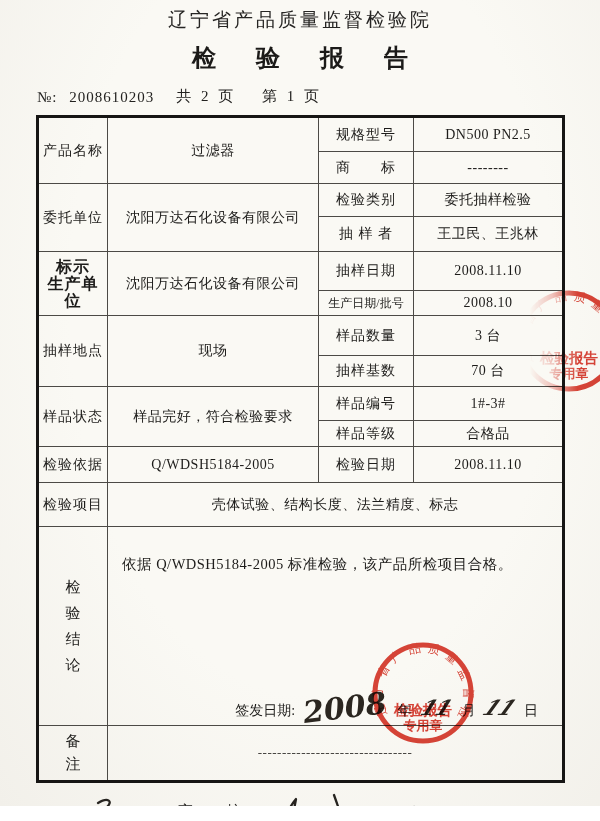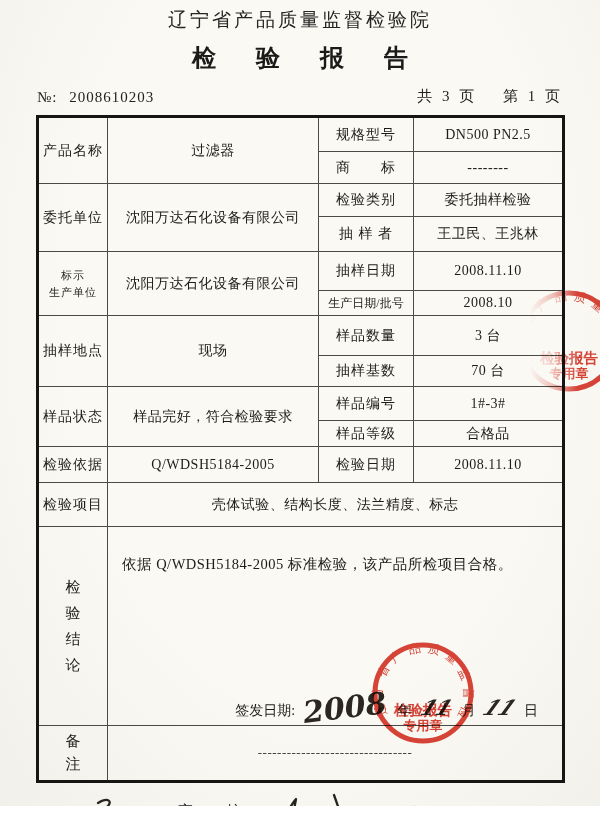--- a/index.html
+++ b/index.html
@@ -7,35 +7,35 @@
   body { font-family:"Liberation Serif","DejaVu Serif",serif; }
   .page {
     position:relative; width:600px; height:806px; overflow:hidden;
     background: radial-gradient(ellipse at 52% 38%, #faf9f4 55%, #f2f0ea 100%);
     color:#1e1d1b;
   }
   
   .hdr { text-align:center; padding-top:7px; }
   .institute { font-size:19px; letter-spacing:3px; color:#262523; }
   .rpt-title { margin-top:9px; font-size:24px; font-weight:bold; letter-spacing:17px; text-indent:17px; color:#1b1a18; }
-  .no-line { display:flex; justify-content:space-between; align-items:flex-end;
+  .no-line { display:flex; align-items:flex-end;
              margin:13px 37px 9px 37px; font-size:15px; color:#232220; }
   .no-left span { letter-spacing:1px; }
   .no-right span { margin-left:22px; letter-spacing:3px; }
   
   table.rpt { border-collapse:collapse; table-layout:fixed; width:526px; margin-left:36px;
               border:3px solid #161514; }
   td { border:1px solid #4c4a46; text-align:center; vertical-align:middle;
        font-size:14px; color:#1d1c1a; padding:0 2px; overflow:hidden; }
   td.lbl { letter-spacing:1px; }
   td.small-lbl { font-size:12px; letter-spacing:0; }
   td.val { letter-spacing:0.5px; }
   .vlabel { width:17px; margin:4px auto; word-break:break-all; font-size:15px; line-height:26px; }
   .vlabel2 { width:17px; margin:0 auto; word-break:break-all; font-size:15px; line-height:23px; }
-  .two-line div { font-size:11px; line-height:17px; letter-spacing:1px; }
+  .two-line div { font-size:16px; line-height:17px; letter-spacing:1px;font-weight:bold; }
   tr.h35{height:35px} tr.h32{height:32px} tr.h33{height:33px} tr.h35b{height:35px}
   tr.h39{height:39px} tr.h25{height:25px} tr.h40{height:40px} tr.h31{height:31px}
   tr.h34{height:34px} tr.h26{height:26px} tr.h36{height:36px} tr.h44{height:44px}
   tr.h199{height:199px} tr.h56{height:56px}
   td.concl-cell { position:relative; text-align:left; vertical-align:top; }
   .concl-text { padding:28px 30px 0 12px; font-size:14.5px; letter-spacing:0.5px; }
   .issue-line { position:absolute; right:24px; bottom:5px; font-size:14px; white-space:nowrap; }
   .hw { display:inline-block; font-style:italic; font-weight:bold; color:#2b2620;
         font-family:"DejaVu Serif",serif; line-height:0; }
   .hw-year { font-size:30px; transform:rotate(-7deg); margin:0 8px 0 4px; position:relative; top:3px; }
@@ -65,21 +65,21 @@
   <div class="hdr">
     <div class="institute">辽宁省产品质量监督检验院</div>
     <div class="rpt-title">检 验 报 告</div>
   </div>
   <div class="no-line">
     <div class="no-left">
       <span>№:</span>
       <span style="margin-left:8px;">2008610203</span>
     </div>
     <div class="no-right">
-      <span>共 3 页</span>
+      <span>共 2 页</span>
       <span>第 1 页</span>
     </div>
   </div>
 
   <table class="rpt">
     <colgroup>
         <col style="width:70px">
         <col style="width:211px">
         <col style="width:95px">
         <col style="width:150px">

